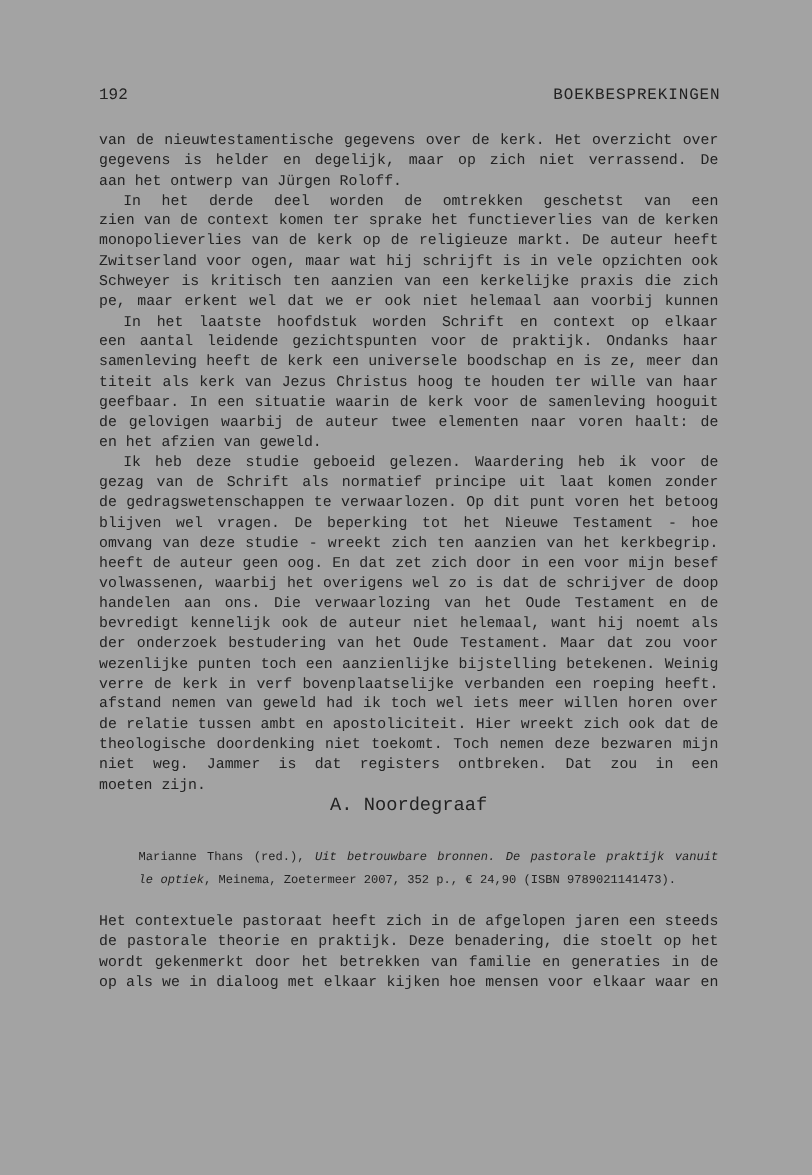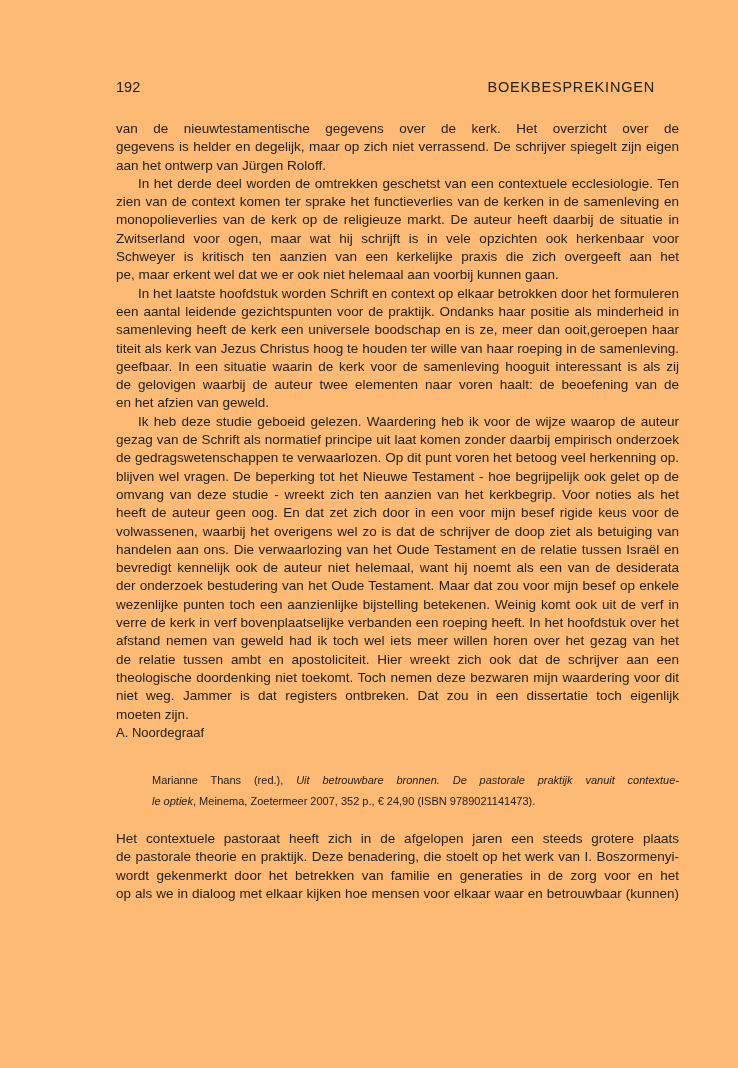--- a/index.html
+++ b/index.html
@@ -1,23 +1,23 @@
 <!DOCTYPE html>
 <html><head>
 <meta charset="utf-8">
 <style>
   html, body { margin: 0; padding: 0; background: #e9e9e9; }
   .page {
     position: relative;
     width: 738px;
     height: 1068px;
-    background: #fdba74;
+    background: #a3a3a3;
     box-sizing: border-box;
-    padding: 78px 83px 0 116px;
-    font-family: Liberation Sans, sans-serif;
+    padding: 78px 83px 0 90px;
+    font-family: Liberation Mono, monospace;
     color: #222;
     overflow: hidden;
   }
   .header {
     display: flex;
     justify-content: space-between;
     align-items: baseline;
     font-size: 14.5px;
     line-height: 19px;
     margin-bottom: 23px;
@@ -30,23 +30,23 @@
     height: 18.3px;
     text-align: justify;
     text-align-last: justify;
     overflow: hidden;
     white-space: normal;
   }
   .line-last { text-align-last: left; }
   .line-indent { padding-left: 22px; box-sizing: border-box; }
   .author-line {
     width: 563px;
-    font-size: 13px;
+    font-size: 17px;
     line-height: 18.3px;
-    text-align: left;
+    text-align: center;
   }
   .citation {
     width: 527px;
     margin: 28px 0 18px 36px;
   }
   .cite-line {
     font-size: 11px;
     line-height: 21px;
     height: 21px;
     text-align: justify;

